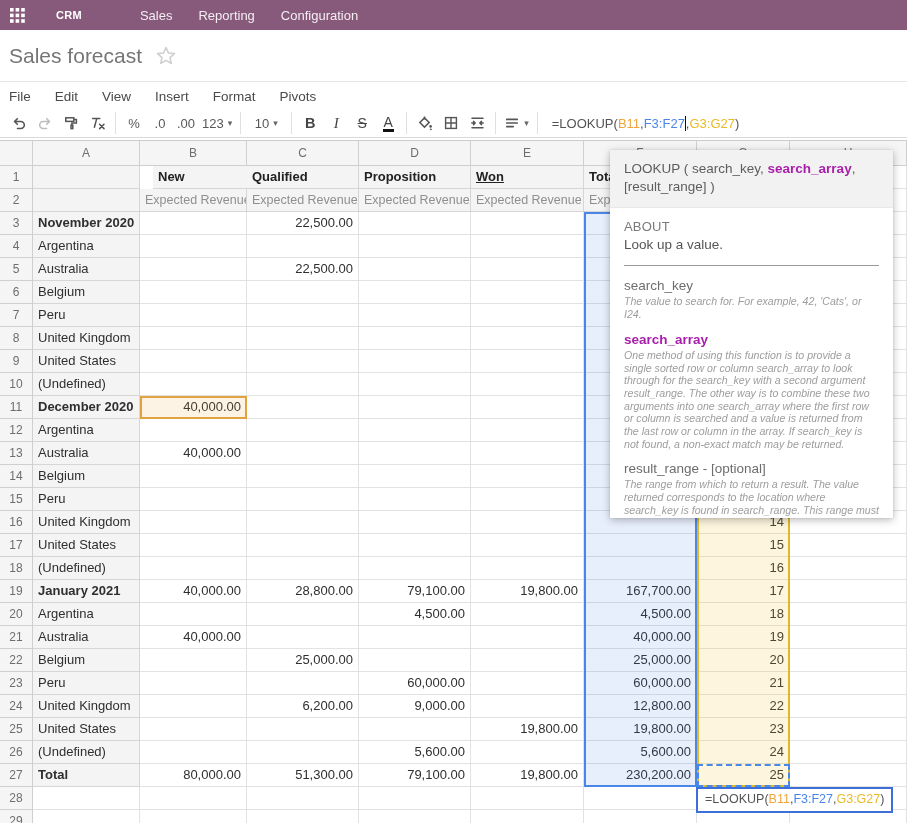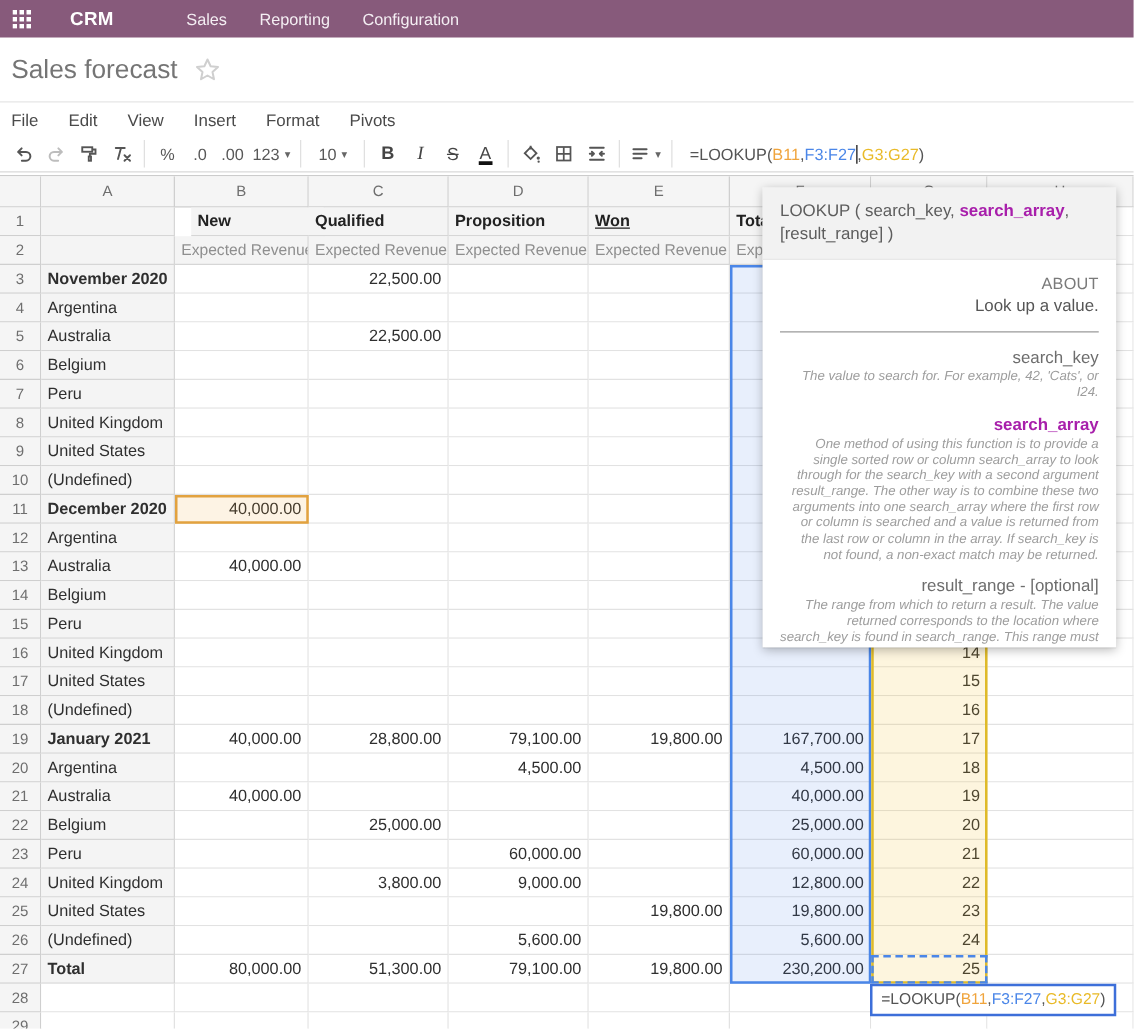--- a/index.html
+++ b/index.html
@@ -8,21 +8,21 @@
     font-family: "Liberation Sans", sans-serif;
     background: #fff; position: relative; overflow: hidden;
     -webkit-font-smoothing: antialiased;
   }
   
   .navbar {
     position: absolute; left:0; top:0; width:907px; height:30px;
     display:flex; align-items:center; color:#fff;
   }
   .apps-btn { width:30px; height:30px; display:flex; align-items:center; justify-content:center; cursor:pointer; margin-left:2px;}
-  .brand { font-size:15px; font-weight:bold; margin-left:24px; letter-spacing:.3px;text-align:right; }
+  .brand { font-size:11px; font-weight:bold; margin-left:24px; letter-spacing:.3px;text-align:right; }
   .nav-menus { display:flex; margin-left:58px; gap:26px; }
   .nav-item { font-size:13px; color:#f4eef3; cursor:pointer; }
   
   .titlebar { position:absolute; left:0; top:30px; width:907px; height:52px; border-bottom:1px solid #e6e6e6; display:flex; align-items:center; }
   .sheet-title { font-size:21px; color:#757575; margin-left:9px; }
   .fav-star { margin-left:12px; display:flex; align-items:center; }
   
   .menubar { position:absolute; left:0; top:83px; width:907px; height:26px; display:flex; align-items:center; gap:24px; padding-left:9px; }
   .menu-item { font-size:13.5px; color:#4a4a4a; cursor:pointer; }
   
@@ -63,21 +63,21 @@
     padding:2px 7px 3px; font-size:12.5px; white-space:nowrap; line-height:17px;
   }
   
   .fn-tip {
     position:absolute; left:610px; top:150px; width:283px; height:368px; z-index:5;
     background:#fff; box-shadow:0 2px 8px rgba(0,0,0,.28), 0 0 1px rgba(0,0,0,.2);
     overflow:hidden;
   }
   .fn-tip-head { background:#f2f2f2; padding:10px 14px 11px; font-size:13.5px; color:#5d5d5d; line-height:1.35; border-bottom:1px solid #e8e8e8;}
   .fn-arg-active-hl { font-weight:bold; }
-  .fn-tip-body { padding:11px 14px 12px;text-align:right; }
+  .fn-tip-body { padding:11px 14px 12px; }
   .fn-about-label { font-size:13px; color:#7a7a7a; letter-spacing:.2px; }
   .fn-about-text { font-size:13.5px; color:#555; margin-top:3px; }
   .fn-hr { border:none; border-top:1px solid #9a9a9a; margin:13px 0 12px; }
   .fn-arg { margin-bottom:11px; }
   .fn-arg-name { font-size:13.5px; color:#6d6d6d; margin-bottom:2px; }
   .fn-arg-name.active { font-weight:bold; }
   .fn-arg-desc { font-size:10.6px; color:#9d9d9d; line-height:1.2;font-style:italic; }
 </style>
 </head>
 <body>
@@ -441,21 +441,21 @@
     <div class="gcell" style="left: 140px; top: 531px; width: 107px; height: 23px;"></div>
     <div class="gcell" style="left: 247px; top: 531px; width: 112px; height: 23px;"></div>
     <div class="gcell s-n" style="left: 359px; top: 531px; width: 112px; height: 23px;">60,000.00</div>
     <div class="gcell" style="left: 471px; top: 531px; width: 113px; height: 23px;"></div>
     <div class="gcell s-n" style="left: 584px; top: 531px; width: 113px; height: 23px;">60,000.00</div>
     <div class="gcell s-g" style="left: 697px; top: 531px; width: 93px; height: 23px;">21</div>
     <div class="gcell" style="left: 790px; top: 531px; width: 117px; height: 23px;"></div>
     <div class="gcell hd hd-row" style="left: 0px; top: 554px; width: 33px; height: 23px;">24</div>
     <div class="gcell s-rh" style="left: 33px; top: 554px; width: 107px; height: 23px;">United Kingdom</div>
     <div class="gcell" style="left: 140px; top: 554px; width: 107px; height: 23px;"></div>
-    <div class="gcell s-n" style="left: 247px; top: 554px; width: 112px; height: 23px;">3,800.00</div>
+    <div class="gcell s-n" style="left: 247px; top: 554px; width: 112px; height: 23px;">6,200.00</div>
     <div class="gcell s-n" style="left: 359px; top: 554px; width: 112px; height: 23px;">9,000.00</div>
     <div class="gcell" style="left: 471px; top: 554px; width: 113px; height: 23px;"></div>
     <div class="gcell s-n" style="left: 584px; top: 554px; width: 113px; height: 23px;">12,800.00</div>
     <div class="gcell s-g" style="left: 697px; top: 554px; width: 93px; height: 23px;">22</div>
     <div class="gcell" style="left: 790px; top: 554px; width: 117px; height: 23px;"></div>
     <div class="gcell hd hd-row" style="left: 0px; top: 577px; width: 33px; height: 23px;">25</div>
     <div class="gcell s-rh" style="left: 33px; top: 577px; width: 107px; height: 23px;">United States</div>
     <div class="gcell" style="left: 140px; top: 577px; width: 107px; height: 23px;"></div>
     <div class="gcell" style="left: 247px; top: 577px; width: 112px; height: 23px;"></div>
     <div class="gcell" style="left: 359px; top: 577px; width: 112px; height: 23px;"></div>

